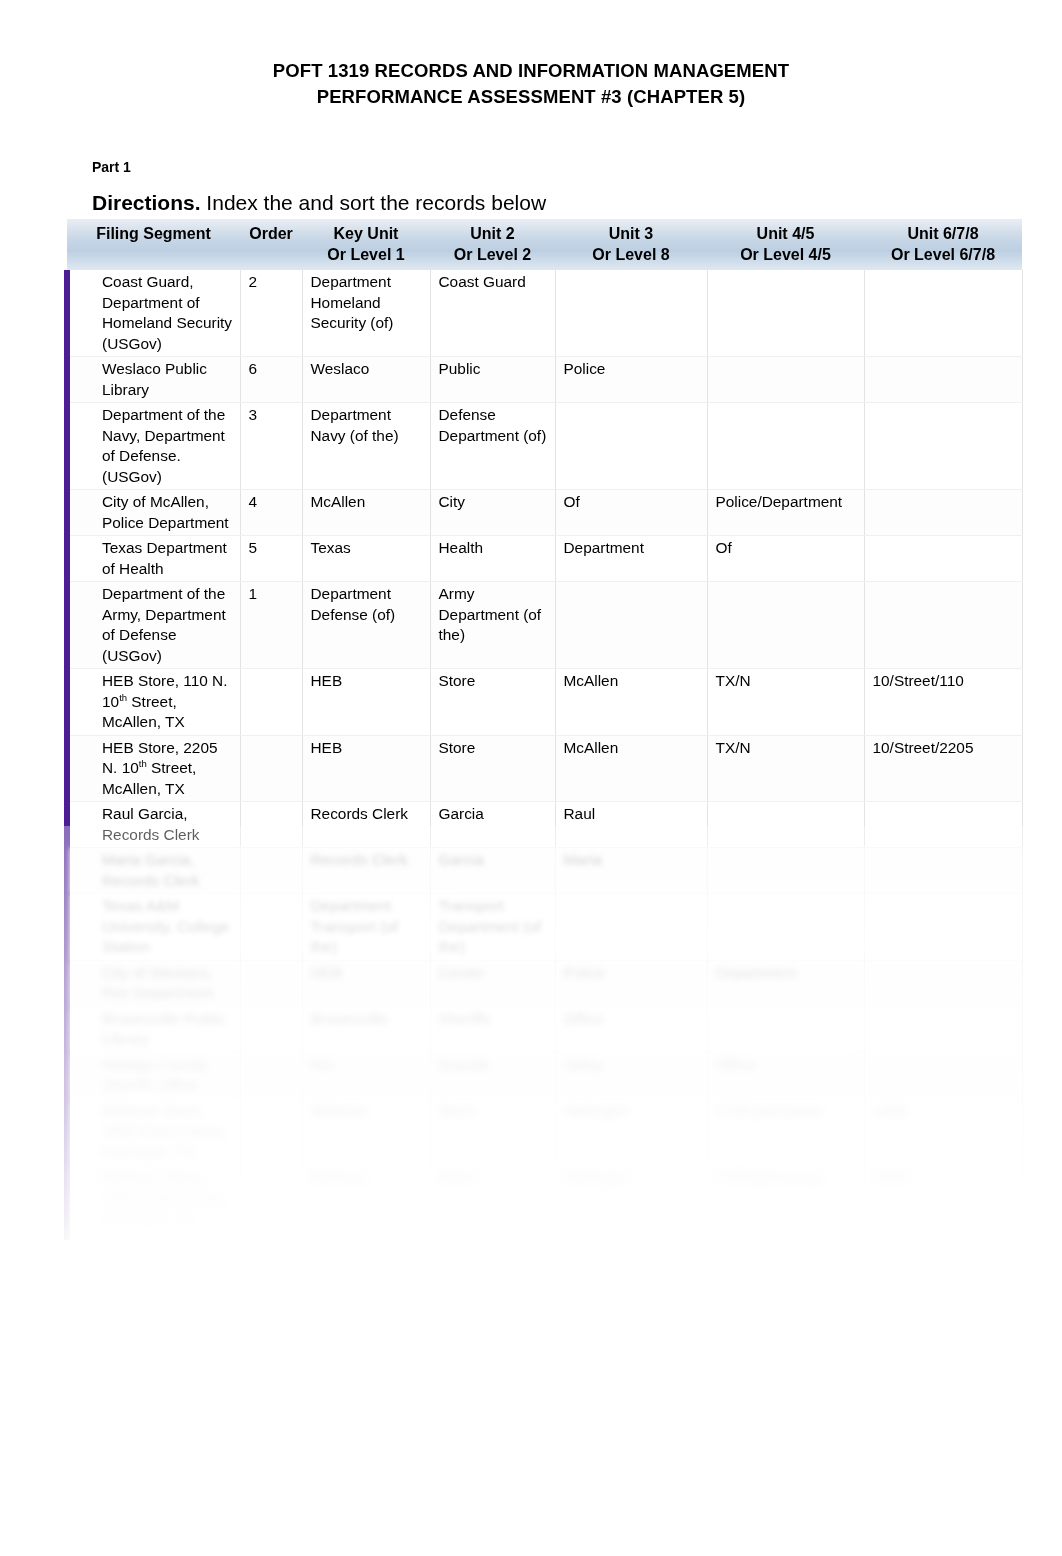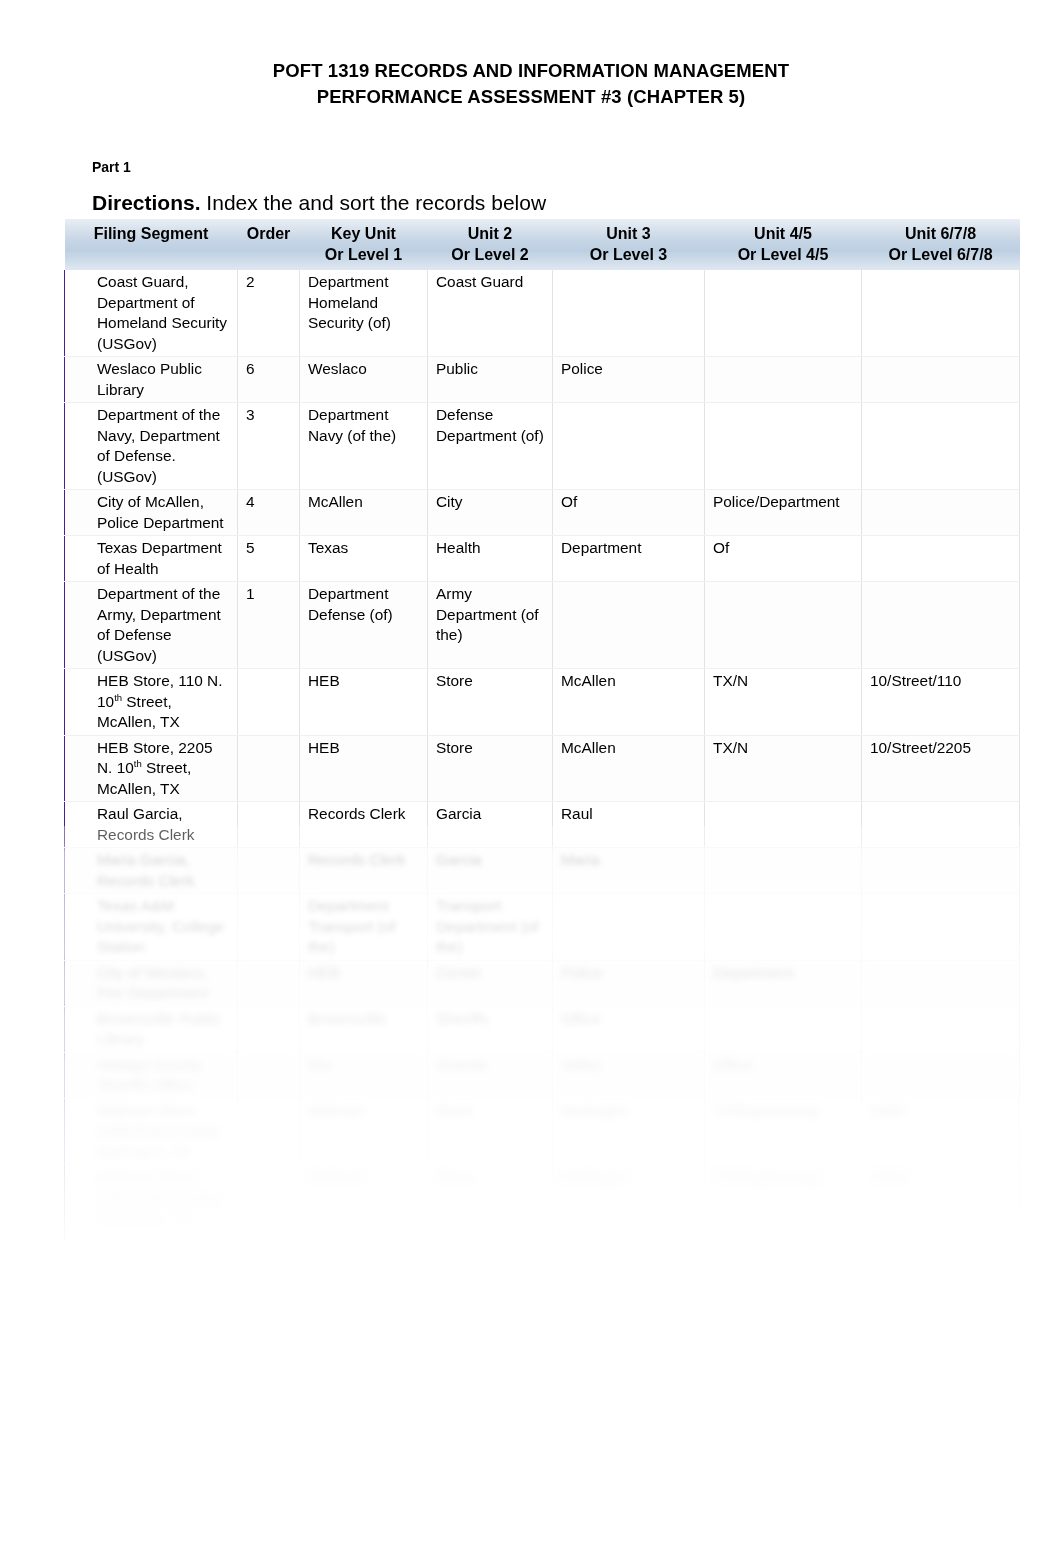--- a/index.html
+++ b/index.html
@@ -104,21 +104,21 @@
     line-height: 20.5px;
     border-left: 1px solid #e3e3e3;
     border-right: 1px solid #e3e3e3;
     border-bottom: 1px solid #f0f0f0;
     background: #ffffff;
     word-wrap: break-word;
   }
   table.records tbody tr:nth-child(odd) td { background: #ffffff; }
   table.records tbody tr:nth-child(even) td { background: #fdfdfd; }
 
-  table.records tbody td.first { border-left: 1px solid #4c1d95; padding-left: 32px; }
+  table.records tbody td.first { border-left: 6px solid #4c1d95; padding-left: 32px; }
 
   sup { font-size: 0.62em; vertical-align: super; line-height: 0; }
 
   
   .blurred-rows td {
     color: #b8b8b8;
     filter: blur(2.6px);
   }
   .blur-2 td { filter: blur(3.2px); color: #c2c2c2; }
   .blur-3 td { filter: blur(3.8px); color: #cbcbcb; }
@@ -188,21 +188,21 @@
           <th>
             <span>Key Unit</span>
             <span class="sub">Or Level 1</span>
           </th>
           <th>
             <span>Unit 2</span>
             <span class="sub">Or Level 2</span>
           </th>
           <th>
             <span>Unit 3</span>
-            <span class="sub">Or Level 3</span>
+            <span class="sub">Or Level 8</span>
           </th>
           <th>
             <span>Unit 4/5</span>
             <span class="sub">Or Level 4/5</span>
           </th>
           <th>
             <span>Unit 6/7/8</span>
             <span class="sub">Or Level 6/7/8</span>
           </th>
         </tr>

